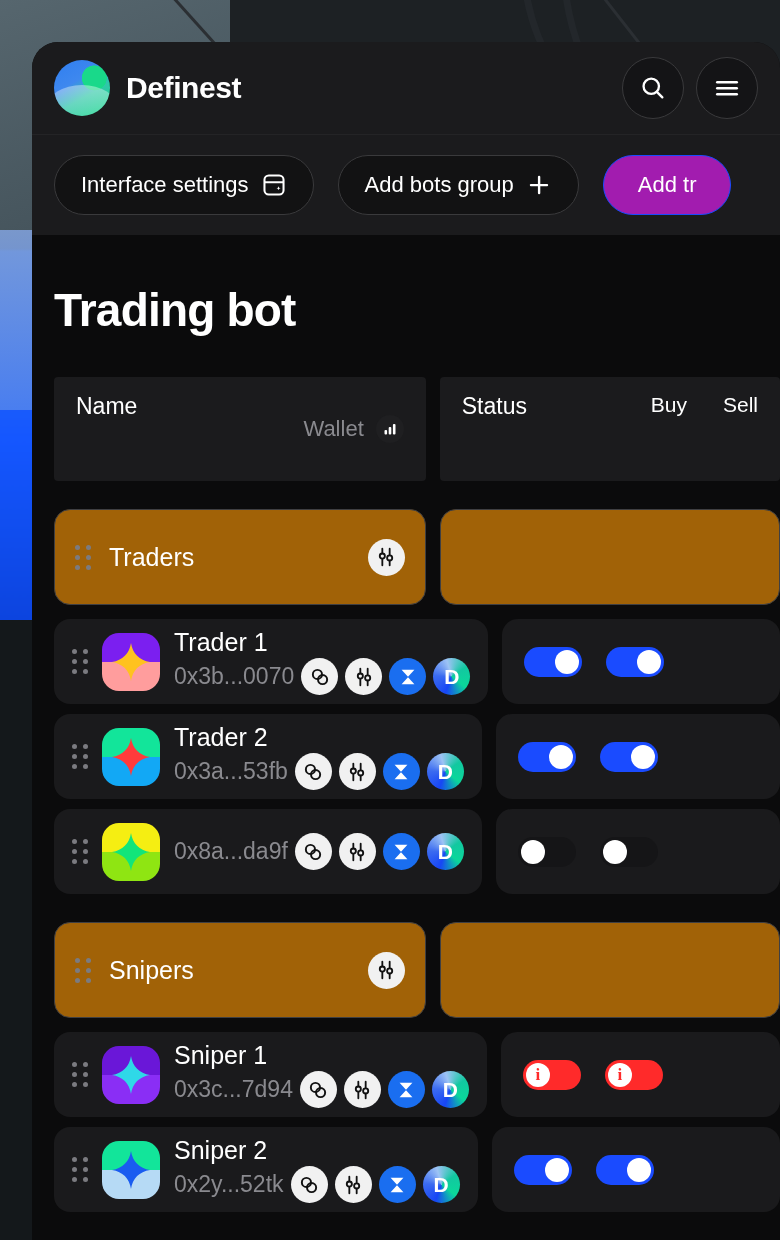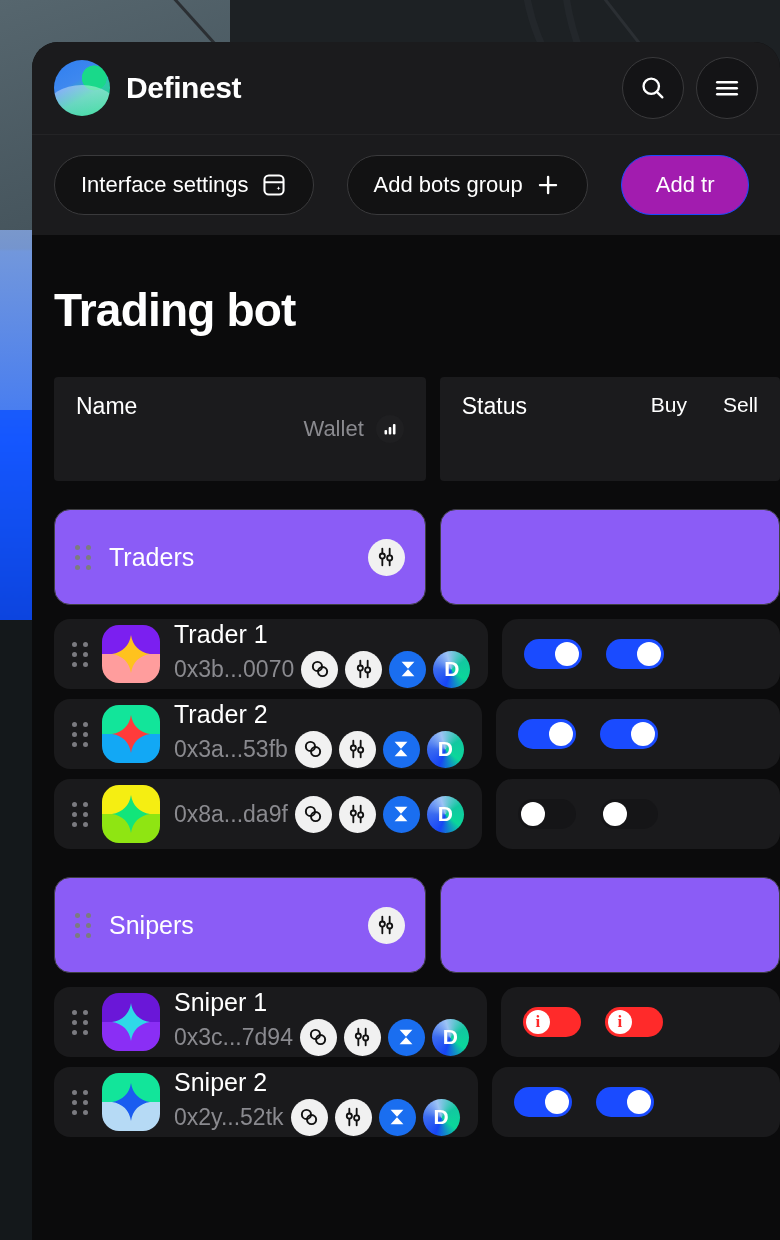--- a/index.html
+++ b/index.html
@@ -64,21 +64,21 @@
   .hdr-btns { display: flex; gap: 12px; }
   .circle-btn {
     width: 62px; height: 62px; border-radius: 50%;
     background: #141416; border: 1px solid #3a3a3c;
     display: flex; align-items: center; justify-content: center;
   }
 
   
   .action-bar {
     height: 100px; background: #1b1b1d;
-    display: flex; align-items: center; gap: 33px;
+    display: flex; align-items: center; gap: 24px;
     padding: 0 0 0 22px; white-space: nowrap;
   }
   .pill {
     height: 60px; border-radius: 30px;
     display: inline-flex; align-items: center; gap: 12px;
     padding: 0 26px;
     background: #121213; border: 1px solid #3a3a3c;
     color: #fff; font-size: 22px; font-weight: 400;
   }
   .pill.primary { background: #a21caf; border-color: #1a4bff; font-weight: 500; padding: 0 34px; }
@@ -98,32 +98,32 @@
   .th-name { width: 460px; }
   .th-status { width: 420px; }
   .th-title { color: #fff; font-size: 23px; font-weight: 400; }
   .th-sub { color: #8a8a8f; font-size: 22px; display: flex; align-items: center; gap: 12px; }
   .th-sub-cols { display: flex; gap: 36px; padding-left: 32px; color:#fff; font-size: 21px; }
   .mini-circle { width: 28px; height: 28px; border-radius: 50%; background:#1f1f21;
                  display:inline-flex; align-items:center; justify-content:center; }
 
   .group { margin-top: 28px; display: flex; gap: 14px; }
   .group-card {
-    background: #8b5cf6; border: 1px solid #3f3f42; border-radius: 16px;
+    background: #a16207; border: 1px solid #3f3f42; border-radius: 16px;
     height: 96px; display: flex; align-items: center; padding: 0 20px;
   }
   .group-left { width: 460px; justify-content: space-between; }
   .group-right { width: 420px; }
   .group-label { color:#fff; font-size: 25px; font-weight:400; }
   .group-left-inner { display:flex; align-items:center; gap: 18px; }
 
   .rows { padding-top: 4px; }
   .row { display: flex; gap: 14px; margin-top: 10px; }
   .row-card {
-    background: #1a1a1c; border-radius: 16px; height: 70px;
+    background: #1a1a1c; border-radius: 16px; height: 85px;
     display: flex; align-items: center; padding: 0 18px; gap: 14px;
   }
   .row-left { width: 460px; }
   .row-right { width: 420px; display: flex; align-items: center; gap: 24px; padding-left: 22px; }
 
   .drag { display: grid; grid-template-columns: repeat(2, 5px); gap: 5px 6px; }
   .drag i { width: 5px; height: 5px; border-radius: 50%; background: #7b7b80; display:block; }
 
   .avatar { width: 58px; height: 58px; border-radius: 17px; position: relative; overflow: hidden; flex: none; }
   .avatar svg { position: absolute; inset: 0; }

